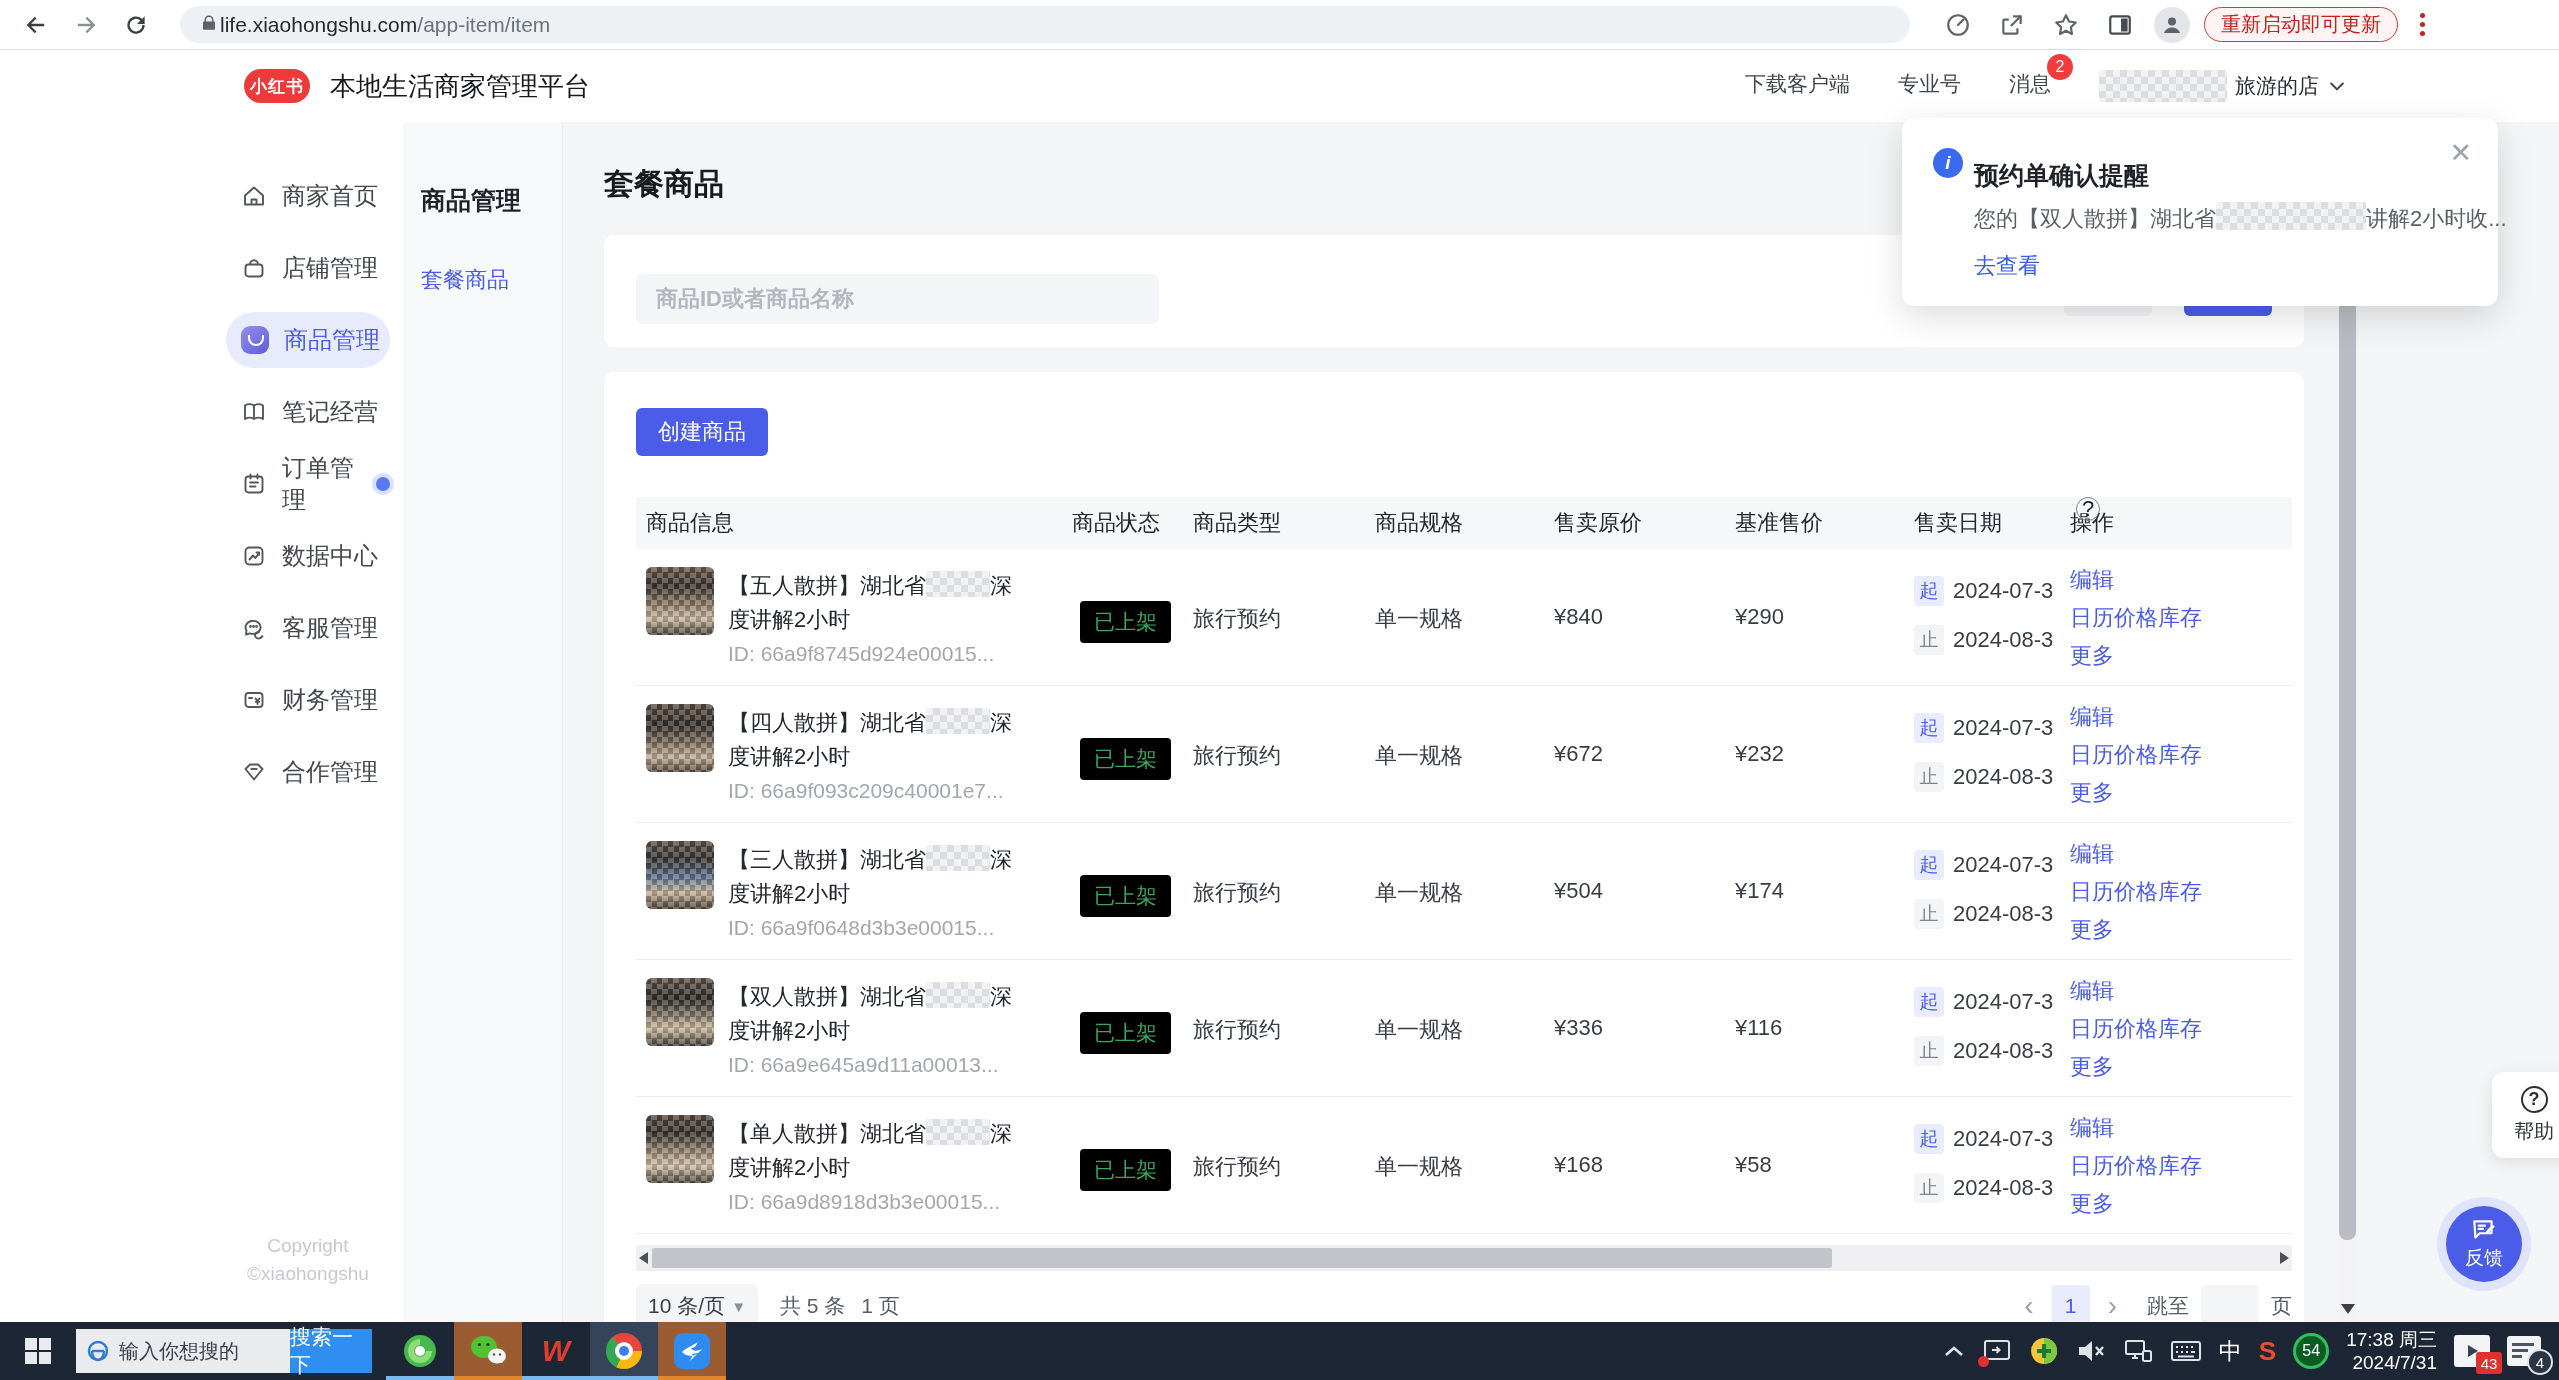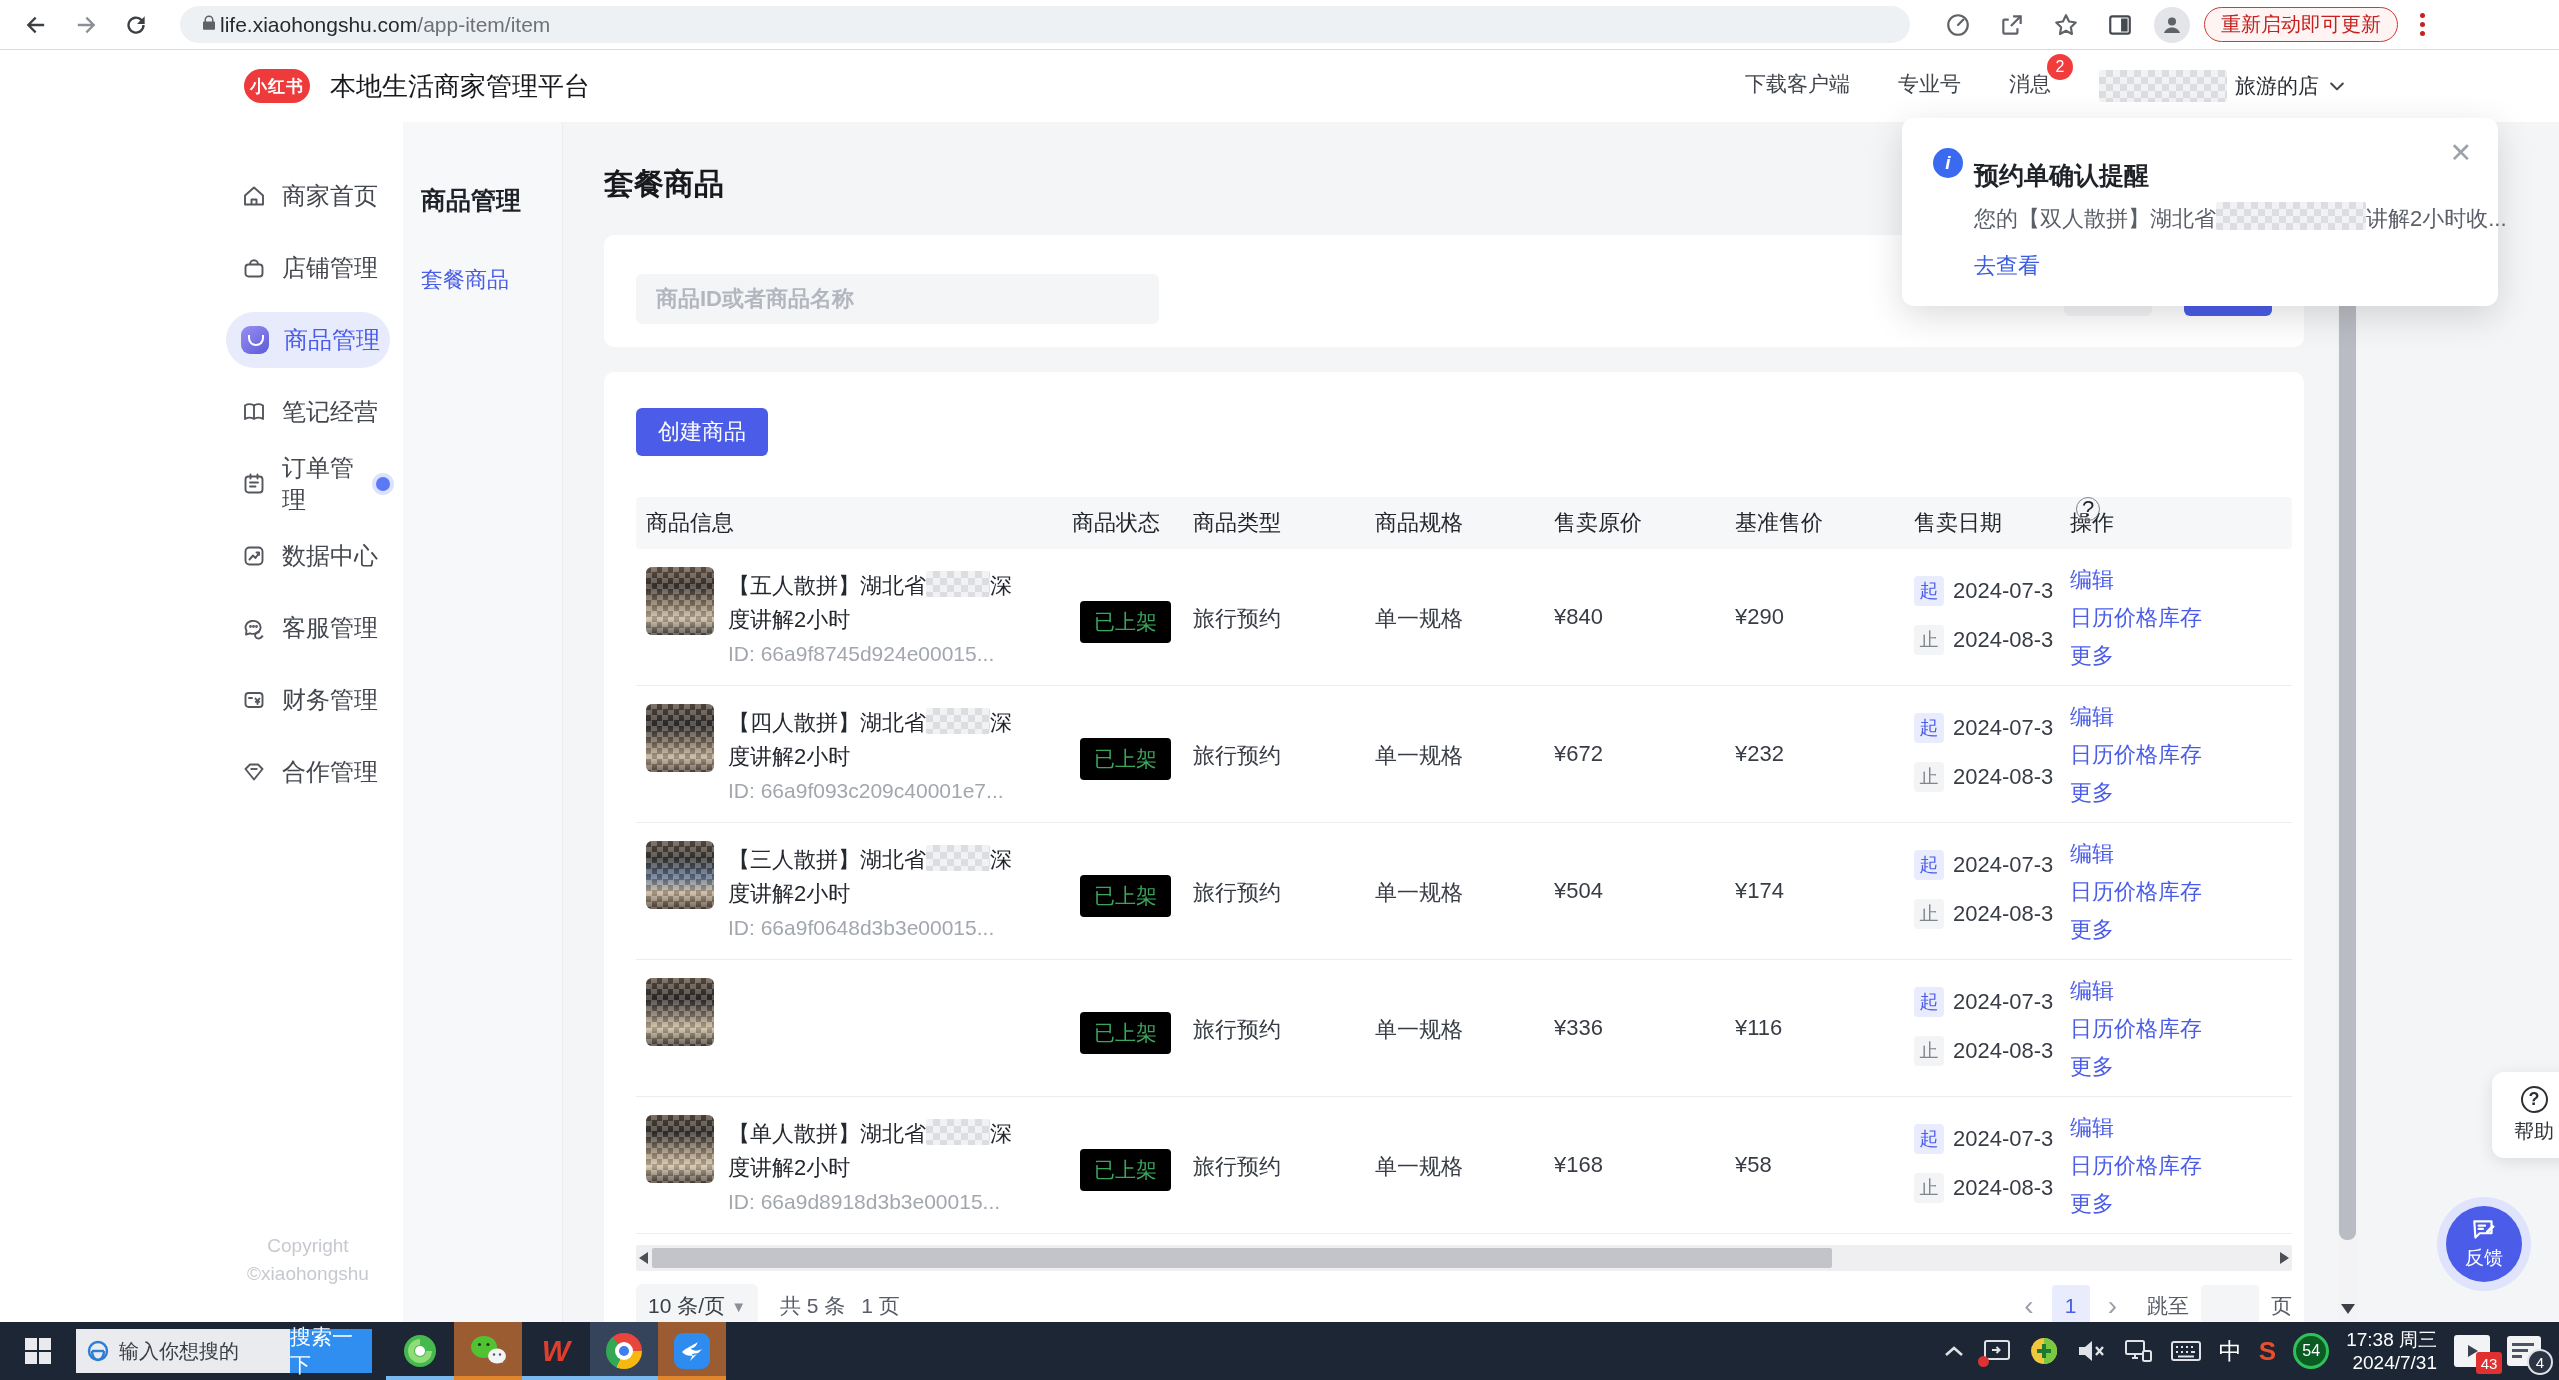--- a/index.html
+++ b/index.html
@@ -444,20 +444,24 @@
     <div class="cell cell-ops">
       <a>编辑</a>
       <a>日历价格库存</a>
       <a>更多</a>
     </div>
   </div>
 
   <div class="trow">
     <div class="cell cell-info">
       <div class="thumb t3"></div>
+      <div class="pinfo">
+        <div class="ptitle"><span>【双人散拼】湖北省</span><span class="mosaic inline"></span><span>深度讲解2小时</span></div>
+        <div class="pid">ID: 66a9e645a9d11a00013...</div>
+      </div>
     </div>
     <div class="cell cell-status"><span class="badge-on">已上架</span></div>
     <div class="cell cell-type">旅行预约</div>
     <div class="cell cell-spec">单一规格</div>
     <div class="cell cell-orig">¥336</div>
     <div class="cell cell-base">¥116</div>
     <div class="cell cell-date">
       <div class="dline">
                   <span class="tag tag-start">起</span>
                   <span class="dtext">2024-07-3</span>

